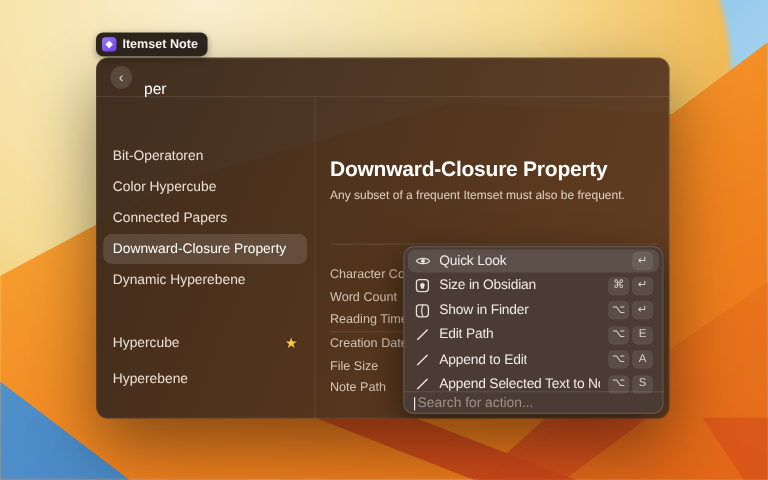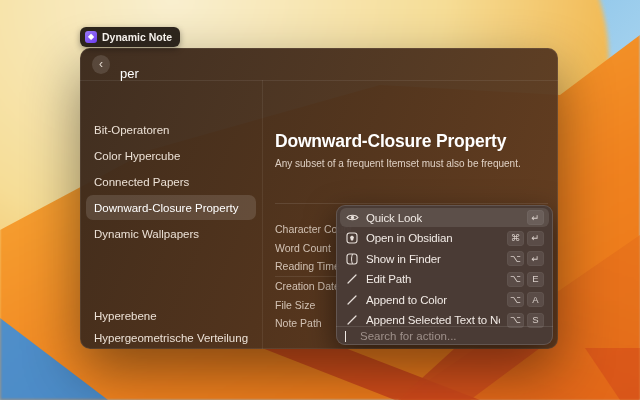--- a/index.html
+++ b/index.html
@@ -75,21 +75,21 @@
     gap:7px;padding:0 5px;border-radius:6px;color:#f1eae5;font-size:11.5px;white-space:nowrap;}
   .panel-row.selected{background:rgba(255,255,255,.10);}
   .row-icon{width:14px;height:14px;flex:0 0 14px;display:flex;align-items:center;justify-content:center;}
   .row-icon svg{display:block;}
   .row-label{overflow:hidden;text-overflow:clip;letter-spacing:-.15px;}
   .keys{margin-left:auto;display:flex;gap:3px;flex:0 0 auto;}
   .keycap{min-width:11px;height:15px;padding:0 3px;border-radius:4px;background:rgba(255,255,255,.09);
     box-shadow:0 0 0 .5px rgba(255,255,255,.08) inset;color:#d8cec8;font-size:9.5px;
     display:flex;align-items:center;justify-content:center;line-height:1;}
   .panel-sep{position:absolute;left:0;right:0;top:121px;height:1px;background:rgba(255,255,255,.1);}
-  .panel-search{position:absolute;left:9px;right:9px;top:122px;height:18px;display:flex;align-items:center;gap:14px;}
+  .panel-search{position:absolute;left:9px;right:9px;top:122px;height:18px;display:flex;align-items:center;gap:2px;}
   .caret{width:1px;height:11px;background:#efe9e4;}
   .panel-search .ph{color:#9e908a;font-size:11.5px;}
 </style>
 </head>
 <body>
 
 <div class="stage">
 
   <div class="wp">
     <div class="wp-sky"></div>
@@ -97,21 +97,21 @@
     <div class="wp-orange"></div>
     <div class="wp-redband"></div>
     <div class="wp-v1"></div>
     <div class="wp-v2"></div>
     <div class="wp-v3"></div>
     <div class="wp-bluewedge"></div>
   </div>
 
   <div class="badge">
     <span class="badge-icon">◆</span>
-    <span class="badge-label">Dynamic Note</span>
+    <span class="badge-label">Itemset Note</span>
   </div>
 
   <div class="window">
 
     <div class="searchbar">
       <span class="backbtn">‹</span>
       <input class="query" value="per" style="">
     </div>
 
     <div class="list">
@@ -121,27 +121,28 @@
       <div class="list-item" style="top:63px">
           <span>Color Hypercube</span>
         </div>
       <div class="list-item" style="top:89px">
           <span>Connected Papers</span>
         </div>
       <div class="list-item selected" style="top:115px">
           <span>Downward-Closure Property</span>
         </div>
       <div class="list-item" style="top:141px">
-          <span>Dynamic Wallpapers</span>
-        </div>
+          <span>Dynamic Hyperebene</span>
+        </div>
+      <div class="list-item" style="top:193px">
+        <span>Hypercube</span>
+        <span class="star">★</span>
+      </div>
       <div class="list-item" style="top:223px">
           <span>Hyperebene</span>
-        </div>
-      <div class="list-item" style="top:245px">
-          <span>Hypergeometrische Verteilung</span>
         </div>
 
     </div>
 
     <div class="detail-title">Downward-Closure Property</div>
     <div class="detail-subtitle">Any subset of a frequent Itemset must also be frequent.</div>
     <div class="detail-divider"></div>
 
     <div class="meta meta-1">
       <div>Character Count</div>
@@ -170,21 +171,21 @@
           </span>
       </div>
 
       <div class="panel-row" style="top:23.5px">
         <span class="row-icon">
           <svg width="12" height="12" viewBox="0 0 12 12">
               <rect x="1" y="1" width="10" height="10" rx="2.5" fill="none" stroke="#e8e0da" stroke-width="1.1"></rect>
               <path d="M6 3.4 L8 5 L7 8.6 L5 8.6 L4 5 Z" fill="#e8e0da"></path>
             </svg>
         </span>
-        <span class="row-label">Open in Obsidian</span>
+        <span class="row-label">Size in Obsidian</span>
         <span class="keys">
           <span class="keycap">⌘</span>
           <span class="keycap">↵</span>
         </span>
       </div>
 
       <div class="panel-row" style="top:44px">
         <span class="row-icon">
           <svg width="12" height="12" viewBox="0 0 12 12">
               <rect x="1" y="1" width="10" height="10" rx="2.5" fill="none" stroke="#e8e0da" stroke-width="1.1"></rect>
@@ -210,21 +211,21 @@
           <span class="keycap">E</span>
         </span>
       </div>
 
       <div class="panel-row" style="top:85px">
         <span class="row-icon">
           <svg width="12" height="12" viewBox="0 0 12 12">
               <path d="M2 10 L10 2" stroke="#e8e0da" stroke-width="1.2" stroke-linecap="round"></path>
             </svg>
         </span>
-        <span class="row-label">Append to Color</span>
+        <span class="row-label">Append to Edit</span>
         <span class="keys">
           <span class="keycap">⌥</span>
           <span class="keycap">A</span>
         </span>
       </div>
 
       <div class="panel-row" style="top:105.5px">
         <span class="row-icon">
           <svg width="12" height="12" viewBox="0 0 12 12">
               <path d="M2 10 L10 2" stroke="#e8e0da" stroke-width="1.2" stroke-linecap="round"></path>

